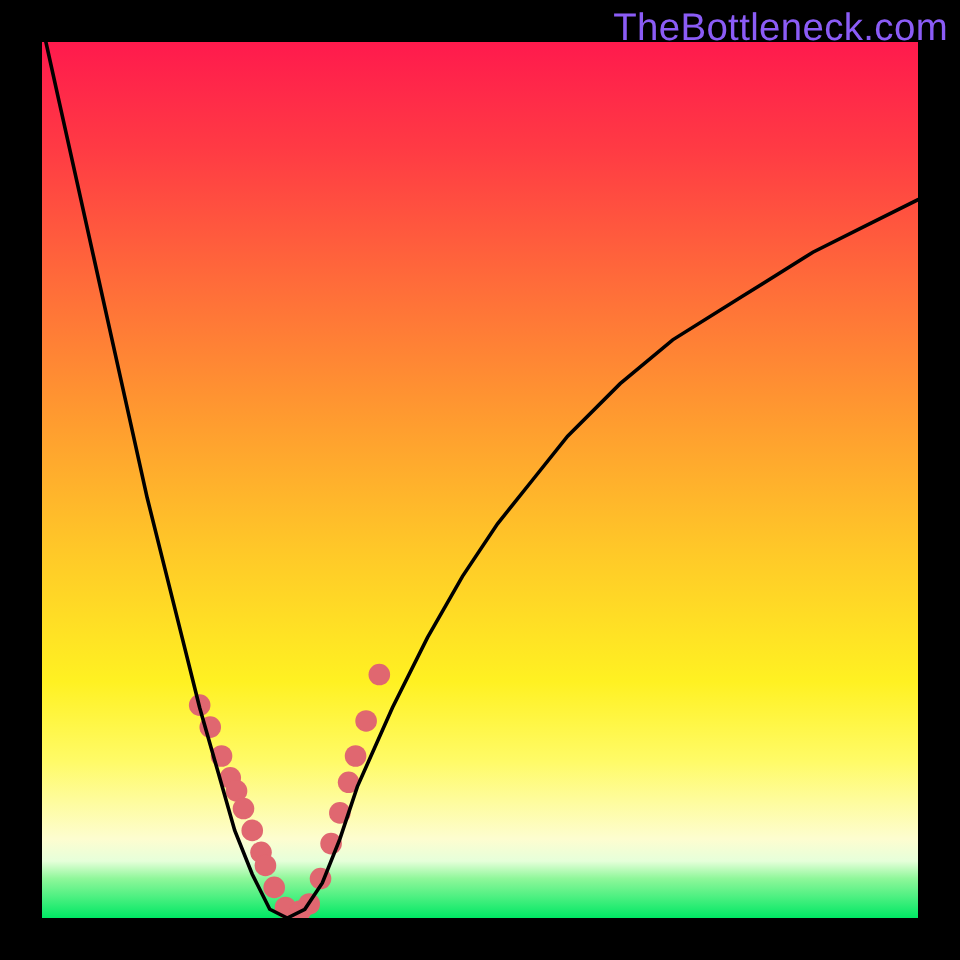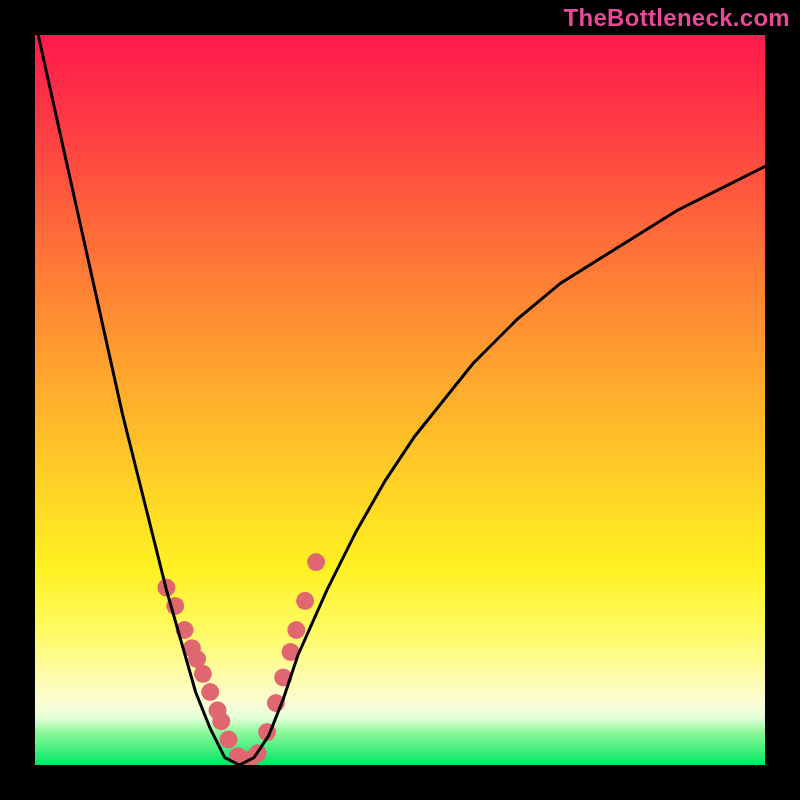--- a/index.html
+++ b/index.html
@@ -35,23 +35,23 @@
       #fffb66 82%,
       #fdfdd0 91%,
       #e6ffda 93.5%,
       #8ff79a 95.5%,
       #00e864 100%);
   }
   .watermark {
     position: absolute;
     top: 4px;
     right: 10px;
-    color: #ec4899;
-    font-size: 24px;
-    font-weight: 700;
+    color: #8b5cf6;
+    font-size: 32px;
+    font-weight: 400;
     letter-spacing: 0.3px;
     user-select: none;
   }
   svg.curve {
     position: absolute;
     left: 0;
     top: 0;
     width: 730px;
     height: 730px;
   }

